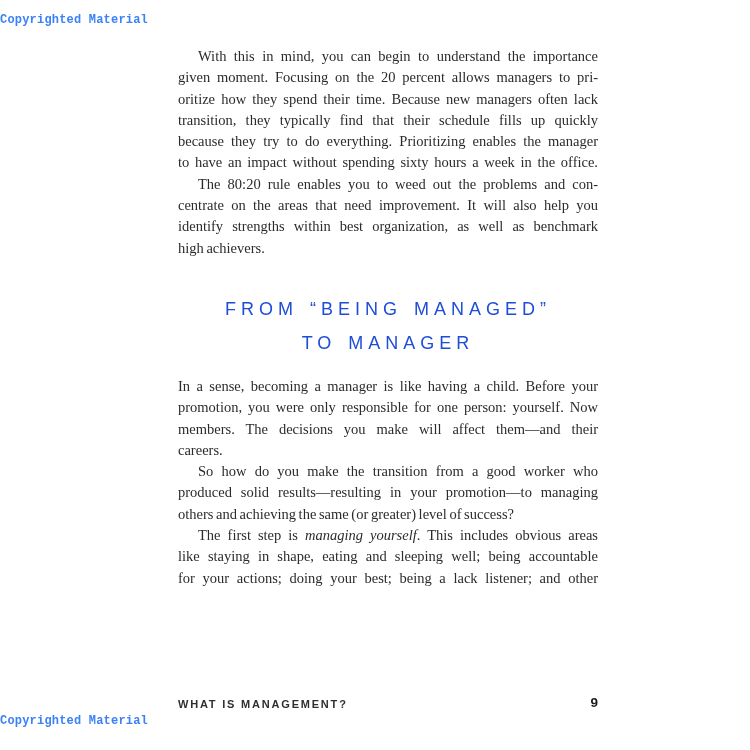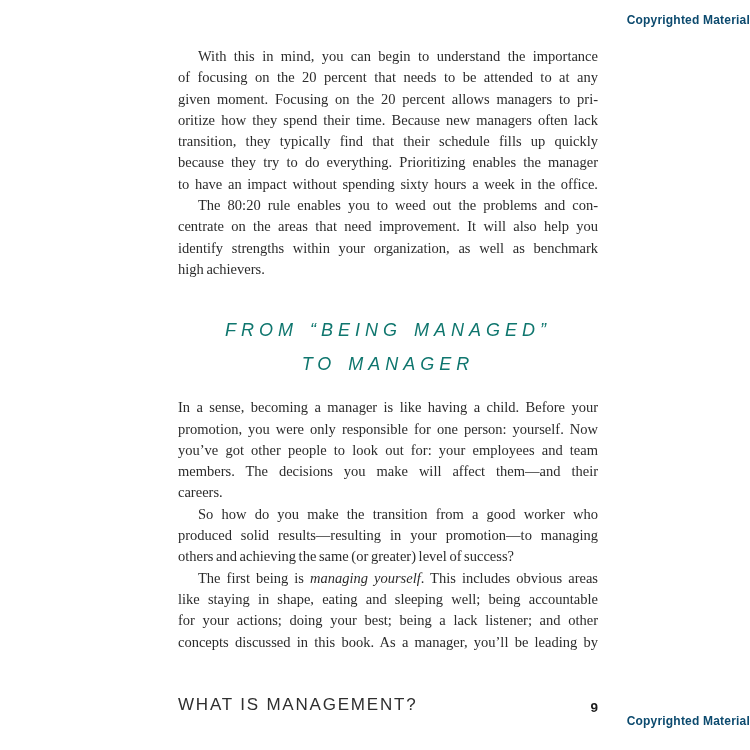--- a/index.html
+++ b/index.html
@@ -8,26 +8,26 @@
     width: 750px;
     height: 750px;
     background: #ffffff;
     overflow: hidden;
     font-family: "Liberation Serif", serif;
   }
   .watermark {
     position: absolute;
     left: 0;
     width: 100%;
-    text-align: right;
-    font-family: Liberation Sans, sans-serif;
+    text-align: left;
+    font-family: Liberation Mono, monospace;
     font-size: 12px;
     font-weight: 600;
     letter-spacing: 0.2px;
-    color: #0c4a6e;
+    color: #3b82f6;
   }
   .watermark.top { top: 13px; }
   .watermark.bottom { top: 714px; }
   .content {
     position: absolute;
     left: 178px;
     top: 46px;
     width: 420px;
     font-size: 14.5px;
     line-height: 21.3px;
@@ -44,91 +44,87 @@
   .line.no-justify { text-align-last: left; }
   .line.indent { text-indent: 20px; }
   .heading {
     margin: 33px 0 16px 0;
     font-family: "Liberation Sans", sans-serif;
     font-weight: 400;
     font-size: 18px;
     line-height: 34px;
     letter-spacing: 5px;
     text-align: center;
-    color: #0f766e;
+    color: #1d4ed8;
     word-spacing: 2px;
-    font-style: italic;
   }
   .footer {
     position: absolute;
     left: 178px;
     top: 695px;
     width: 420px;
     display: flex;
     justify-content: space-between;
     align-items: flex-end;
   }
   .running-head {
     font-family: "Liberation Sans", sans-serif;
-    font-size: 17px;
+    font-size: 11px;
     letter-spacing: 1.8px;
-    font-weight: 400;
+    font-weight: 700;
     color: #2f2f2f;
   }
   .page-number {
     font-family: "Liberation Sans", sans-serif;
     font-size: 13.5px;
     font-weight: 700;
     color: #1a1a1a;
   }
   .line i { font-style: italic; }
 </style>
 </head>
 <body>
 
 <div class="page">
   <div class="watermark top">Copyrighted Material</div>
 
   <div class="content" id="content">
       <div class="para">
         <div class="line indent"><span>With this in mind, you can begin to understand the importance</span></div>
-        <div class="line"><span>of focusing on the 20 percent that needs to be attended to at any</span></div>
         <div class="line"><span>given moment. Focusing on the 20 percent allows managers to pri-</span></div>
         <div class="line"><span>oritize how they spend their time. Because new managers often lack</span></div>
         <div class="line"><span>transition, they typically find that their schedule fills up quickly</span></div>
         <div class="line"><span>because they try to do everything. Prioritizing enables the manager</span></div>
         <div class="line"><span>to have an impact without spending sixty hours a week in the office.</span></div>
       </div>
       <div class="para">
         <div class="line indent"><span>The 80:20 rule enables you to weed out the problems and con-</span></div>
         <div class="line"><span>centrate on the areas that need improvement. It will also help you</span></div>
-        <div class="line"><span>identify strengths within your organization, as well as benchmark</span></div>
+        <div class="line"><span>identify strengths within best organization, as well as benchmark</span></div>
         <div class="line no-justify"><span>high achievers.</span></div>
       </div>
       <div class="heading">
         <div class="heading-line">FROM “BEING MANAGED”</div>
         <div class="heading-line">TO MANAGER</div>
       </div>
       <div class="para">
         <div class="line"><span>In a sense, becoming a manager is like having a child. Before your</span></div>
         <div class="line"><span>promotion, you were only responsible for one person: yourself. Now</span></div>
-        <div class="line"><span>you’ve got other people to look out for: your employees and team</span></div>
         <div class="line"><span>members. The decisions you make will affect them—and their</span></div>
         <div class="line no-justify"><span>careers.</span></div>
       </div>
       <div class="para">
         <div class="line indent"><span>So how do you make the transition from a good worker who</span></div>
         <div class="line"><span>produced solid results—resulting in your promotion—to managing</span></div>
         <div class="line no-justify"><span>others and achieving the same (or greater) level of success?</span></div>
       </div>
       <div class="para">
-        <div class="line indent"><span>The first being is </span><i>managing yourself</i><span>. This includes obvious areas</span></div>
+        <div class="line indent"><span>The first step is </span><i>managing yourself</i><span>. This includes obvious areas</span></div>
         <div class="line"><span>like staying in shape, eating and sleeping well; being accountable</span></div>
         <div class="line"><span>for your actions; doing your best; being a lack listener; and other</span></div>
-        <div class="line"><span>concepts discussed in this book. As a manager, you’ll be leading by</span></div>
       </div>
     </div>
 
   <div class="footer">
     <span class="running-head">WHAT IS MANAGEMENT?</span>
     <span class="page-number">9</span>
   </div>
 
   <div class="watermark bottom">Copyrighted Material</div>
 </div>

